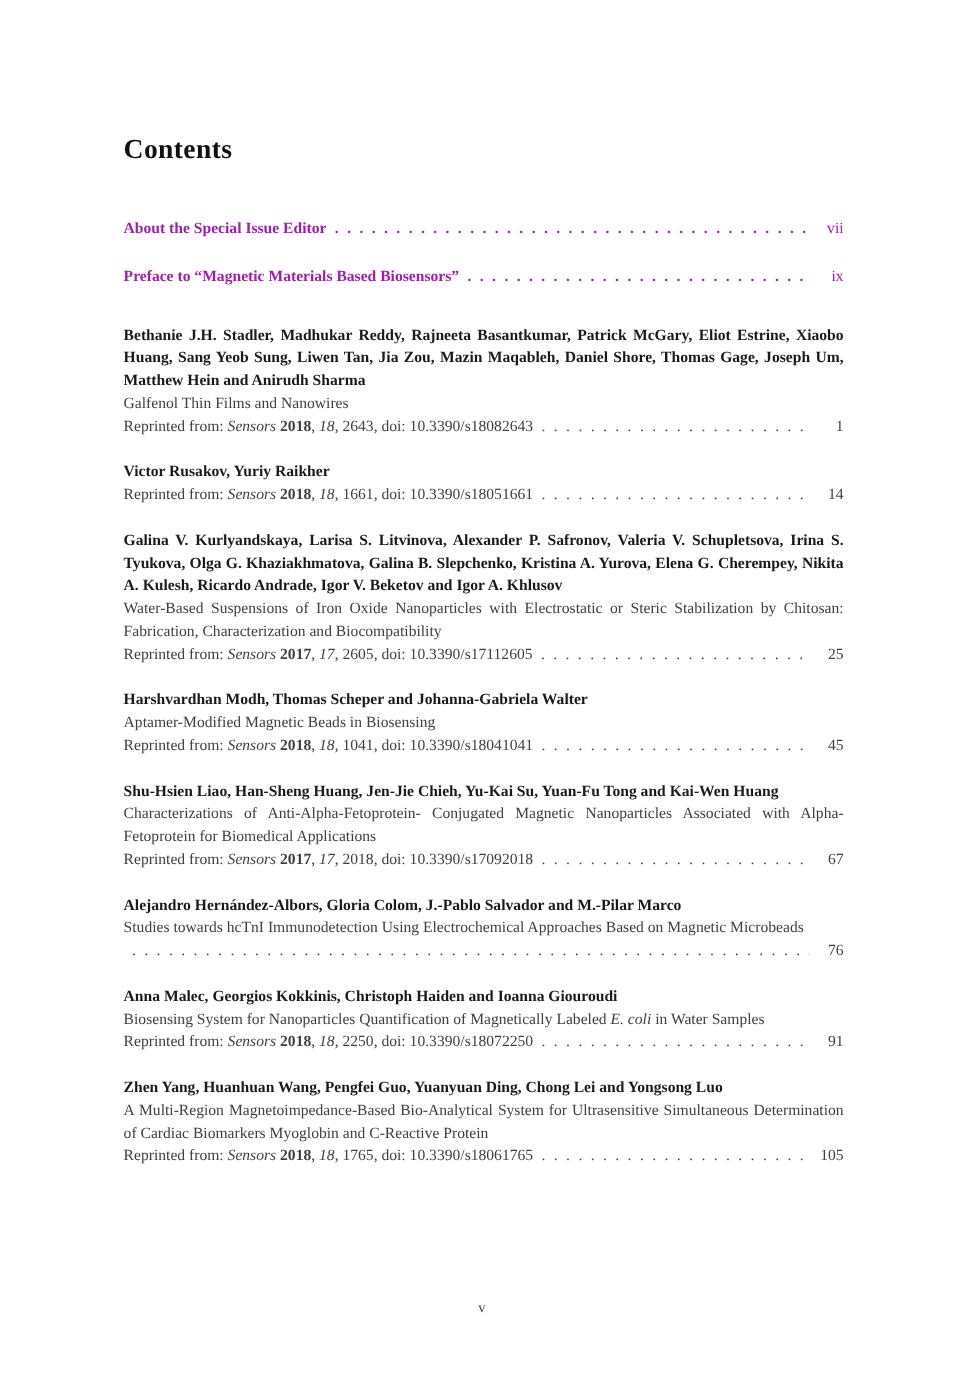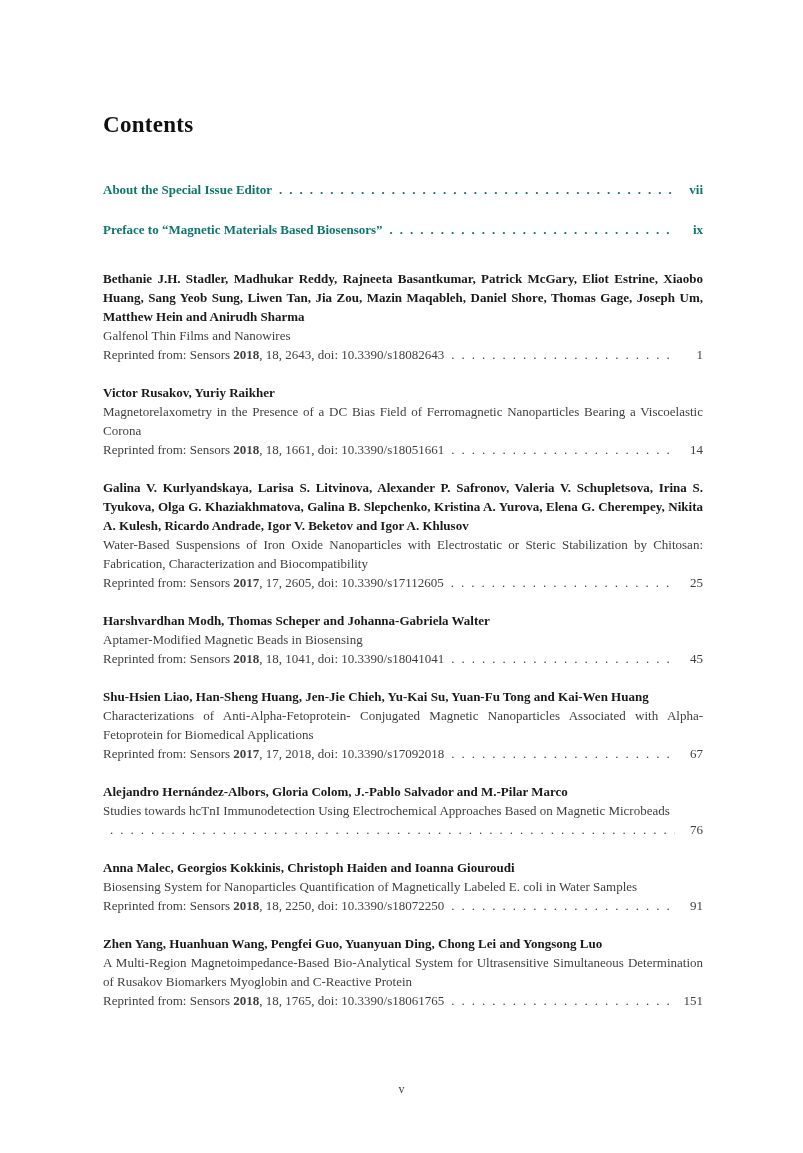--- a/index.html
+++ b/index.html
@@ -26,21 +26,21 @@
     line-height: 26px;
     font-weight: 700;
     color: #111111;
     margin: 0 0 42px 0;
     letter-spacing: 0.3px;
   }
   .fm-line {
     display: flex;
     align-items: baseline;
     font-weight: 700;
-    color: #0f766e;
+    color: #a21caf;
     margin-bottom: 21px;
   }
   .entries {
     margin-top: 30px;
   }
   .entry {
     margin-bottom: 19px;
   }
   .authors {
     font-weight: 700;
@@ -65,23 +65,23 @@
     white-space: nowrap;
     letter-spacing: 7px;
     margin: 0 2px 0 7px;
   }
   .page-num {
     flex: none;
     min-width: 26px;
     text-align: right;
     white-space: nowrap;
   }
-  .fm-line .page-num { font-weight: 700; }
+  .fm-line .page-num { font-weight: 400; }
   .plain  { font-style: normal; font-weight: inherit; }
-  .italic { }
+  .italic { font-style: italic; }
   .bold   { font-weight: 700; }
   .footer {
     position: absolute;
     left: 0;
     right: 0;
     top: 1080px;
     text-align: center;
     font-size: 12px;
     color: #3f3f3f;
   }
@@ -113,21 +113,20 @@
     <div class="title"><span class="plain">Galfenol Thin Films and Nanowires</span></div>
     <div class="reprint-line">
       <span class="reprint-text"><span class="plain">Reprinted from: </span><span class="italic">Sensors </span><span class="bold">2018</span><span class="plain">, </span><span class="italic">18</span><span class="plain">, 2643, doi: 10.3390/s18082643</span></span>
       <span class="dots">........................................................................................................................</span>
       <span class="page-num">1</span>
     </div>
   </div>
 
   <div class="entry">
     <div class="authors">Victor Rusakov, Yuriy Raikher</div>
-    <div class="title"><span class="plain">Magnetorelaxometry in the Presence of a DC Bias Field of Ferromagnetic Nanoparticles Bearing a Viscoelastic Corona</span></div>
     <div class="reprint-line">
       <span class="reprint-text"><span class="plain">Reprinted from: </span><span class="italic">Sensors </span><span class="bold">2018</span><span class="plain">, </span><span class="italic">18</span><span class="plain">, 1661, doi: 10.3390/s18051661</span></span>
       <span class="dots">........................................................................................................................</span>
       <span class="page-num">14</span>
     </div>
   </div>
 
   <div class="entry">
     <div class="authors">Galina V. Kurlyandskaya, Larisa S. Litvinova, Alexander P. Safronov, Valeria V. Schupletsova, Irina S. Tyukova, Olga G. Khaziakhmatova, Galina B. Slepchenko, Kristina A. Yurova, Elena G. Cherempey, Nikita A. Kulesh, Ricardo Andrade, Igor V. Beketov and Igor A. Khlusov</div>
     <div class="title"><span class="plain">Water-Based Suspensions of Iron Oxide Nanoparticles with Electrostatic or Steric Stabilization by Chitosan: Fabrication, Characterization and Biocompatibility</span></div>
@@ -172,23 +171,23 @@
     <div class="title"><span class="plain">Biosensing System for Nanoparticles Quantification of Magnetically Labeled </span><span class="italic">E. coli</span><span class="plain"> in Water Samples</span></div>
     <div class="reprint-line">
       <span class="reprint-text"><span class="plain">Reprinted from: </span><span class="italic">Sensors </span><span class="bold">2018</span><span class="plain">, </span><span class="italic">18</span><span class="plain">, 2250, doi: 10.3390/s18072250</span></span>
       <span class="dots">........................................................................................................................</span>
       <span class="page-num">91</span>
     </div>
   </div>
 
   <div class="entry">
     <div class="authors">Zhen Yang, Huanhuan Wang, Pengfei Guo, Yuanyuan Ding, Chong Lei and Yongsong Luo</div>
-    <div class="title"><span class="plain">A Multi-Region Magnetoimpedance-Based Bio-Analytical System for Ultrasensitive Simultaneous Determination of Rusakov Biomarkers Myoglobin and C-Reactive Protein</span></div>
+    <div class="title"><span class="plain">A Multi-Region Magnetoimpedance-Based Bio-Analytical System for Ultrasensitive Simultaneous Determination of Cardiac Biomarkers Myoglobin and C-Reactive Protein</span></div>
     <div class="reprint-line">
       <span class="reprint-text"><span class="plain">Reprinted from: </span><span class="italic">Sensors </span><span class="bold">2018</span><span class="plain">, </span><span class="italic">18</span><span class="plain">, 1765, doi: 10.3390/s18061765</span></span>
       <span class="dots">........................................................................................................................</span>
-      <span class="page-num">151</span>
+      <span class="page-num">105</span>
     </div>
   </div>
 </div>
 
   <div class="footer">v</div>
 </div>
 
 </body></html>

